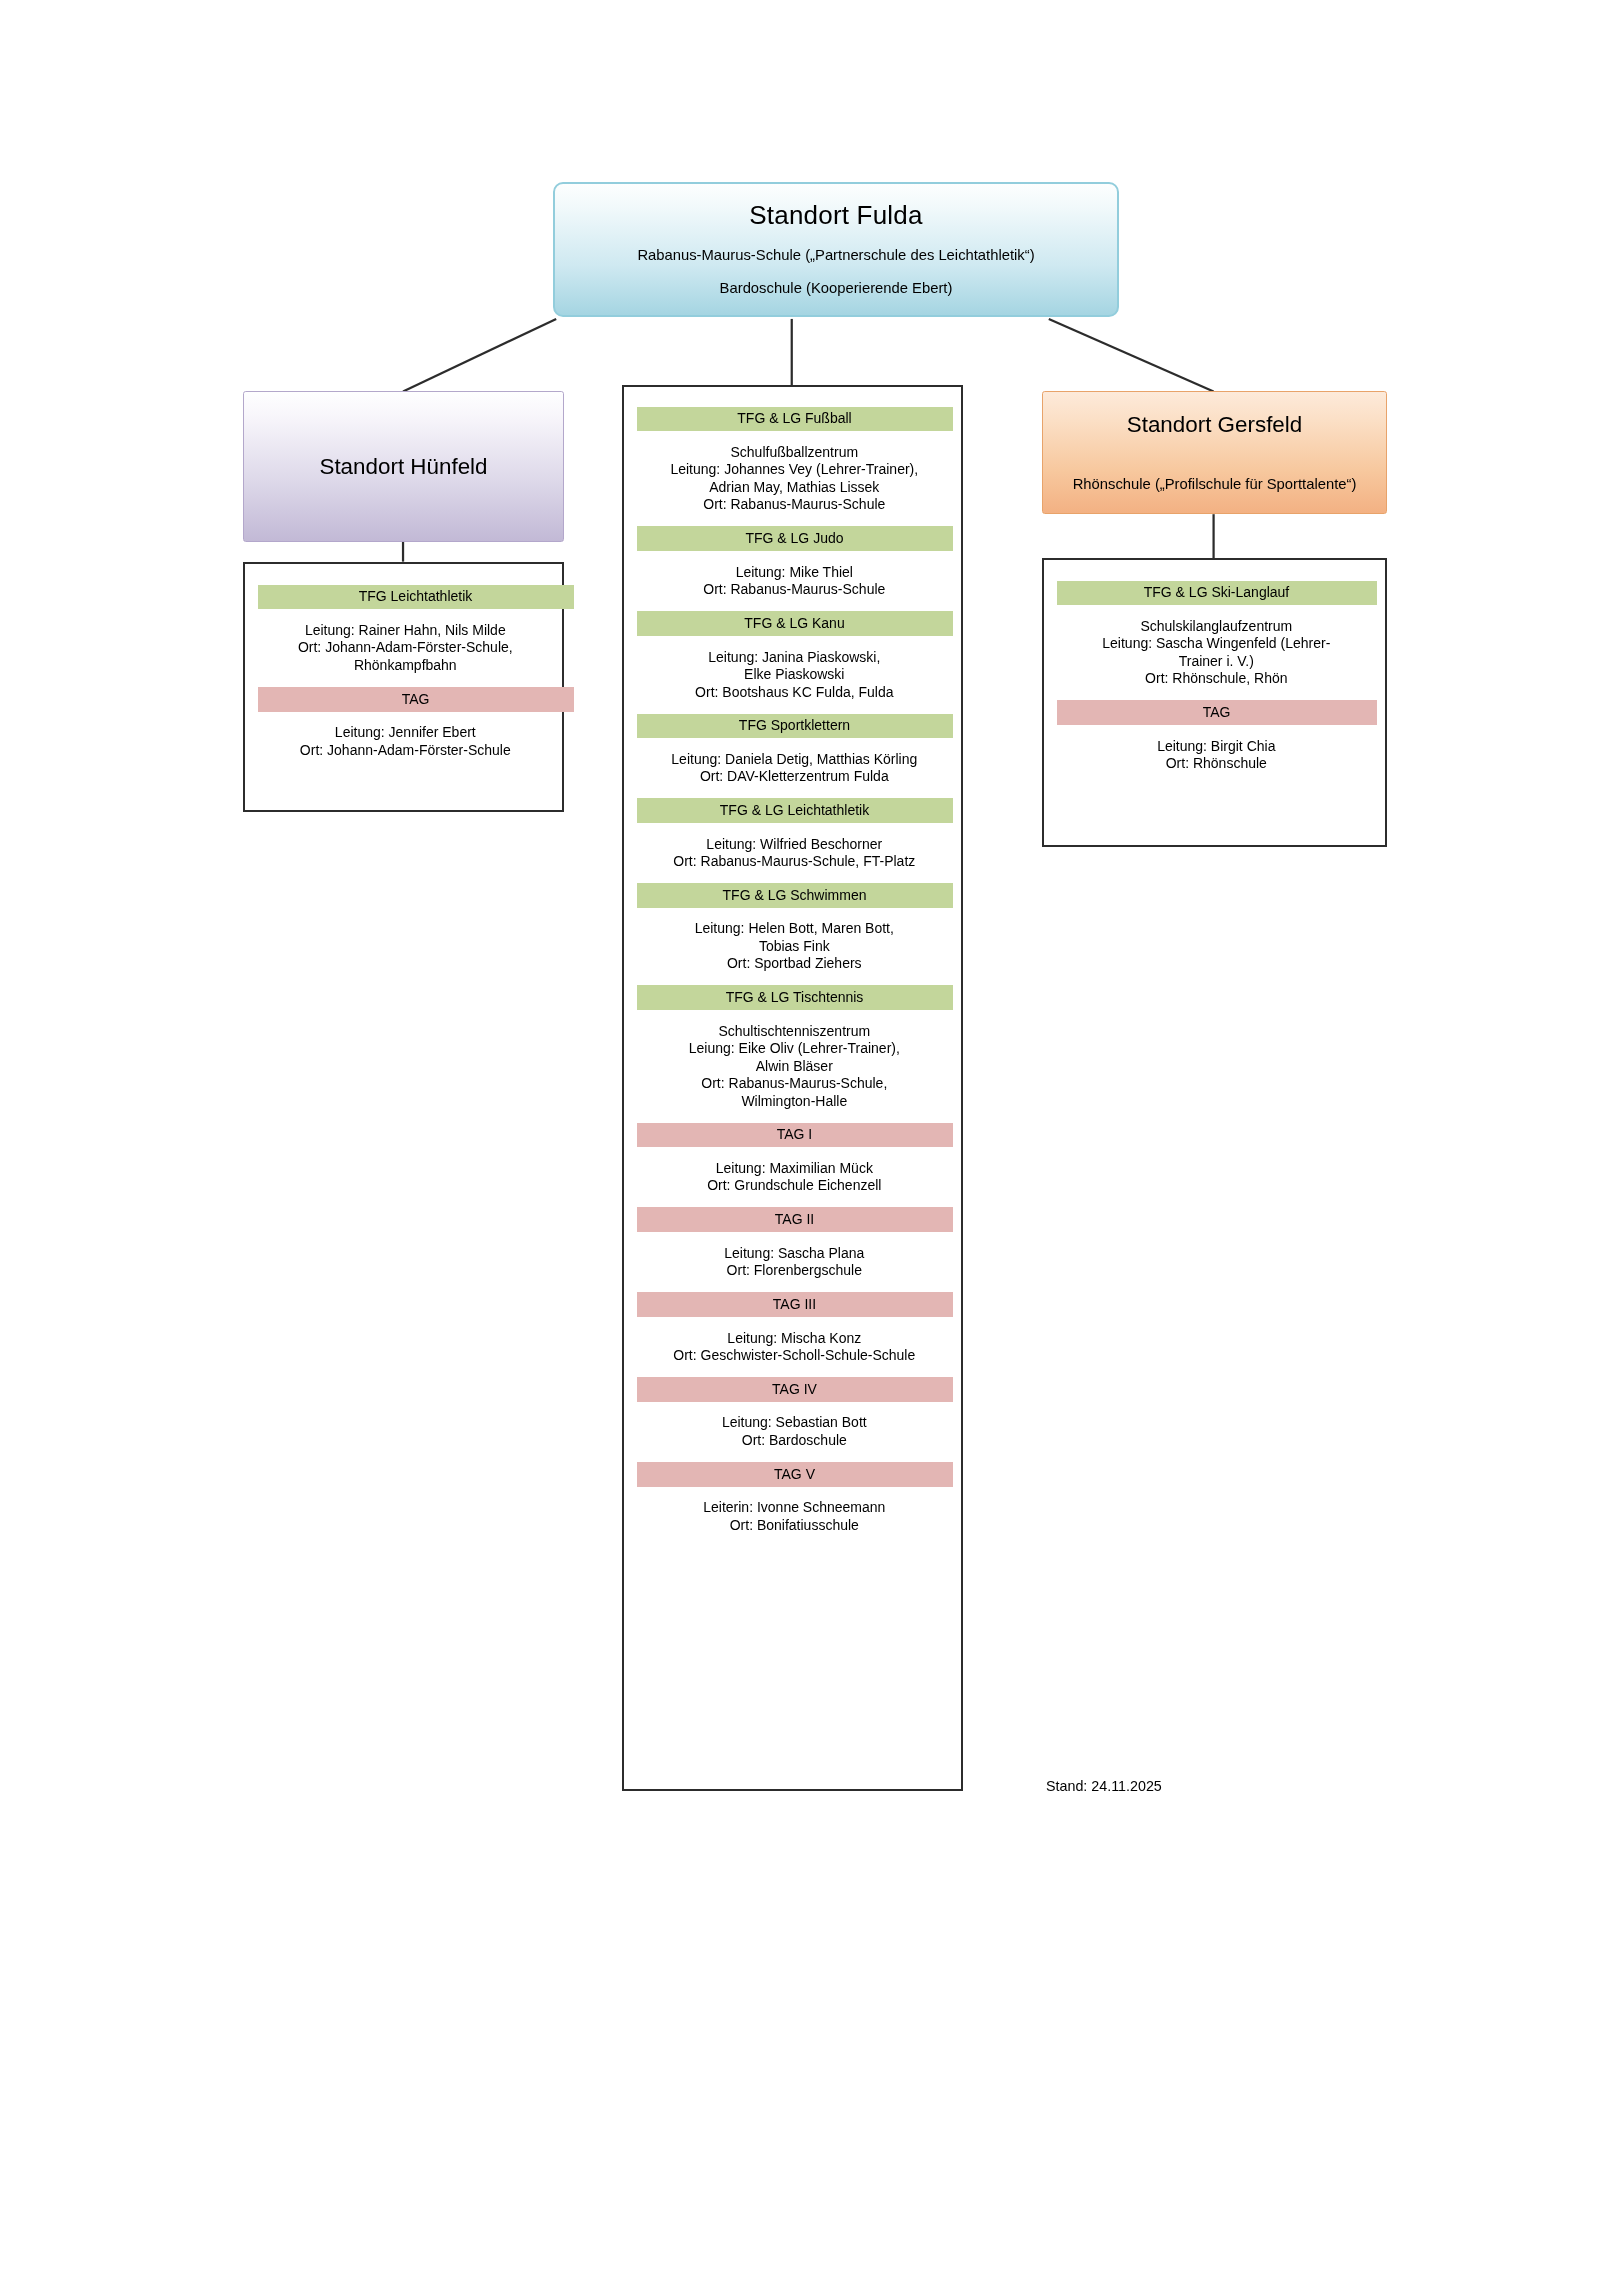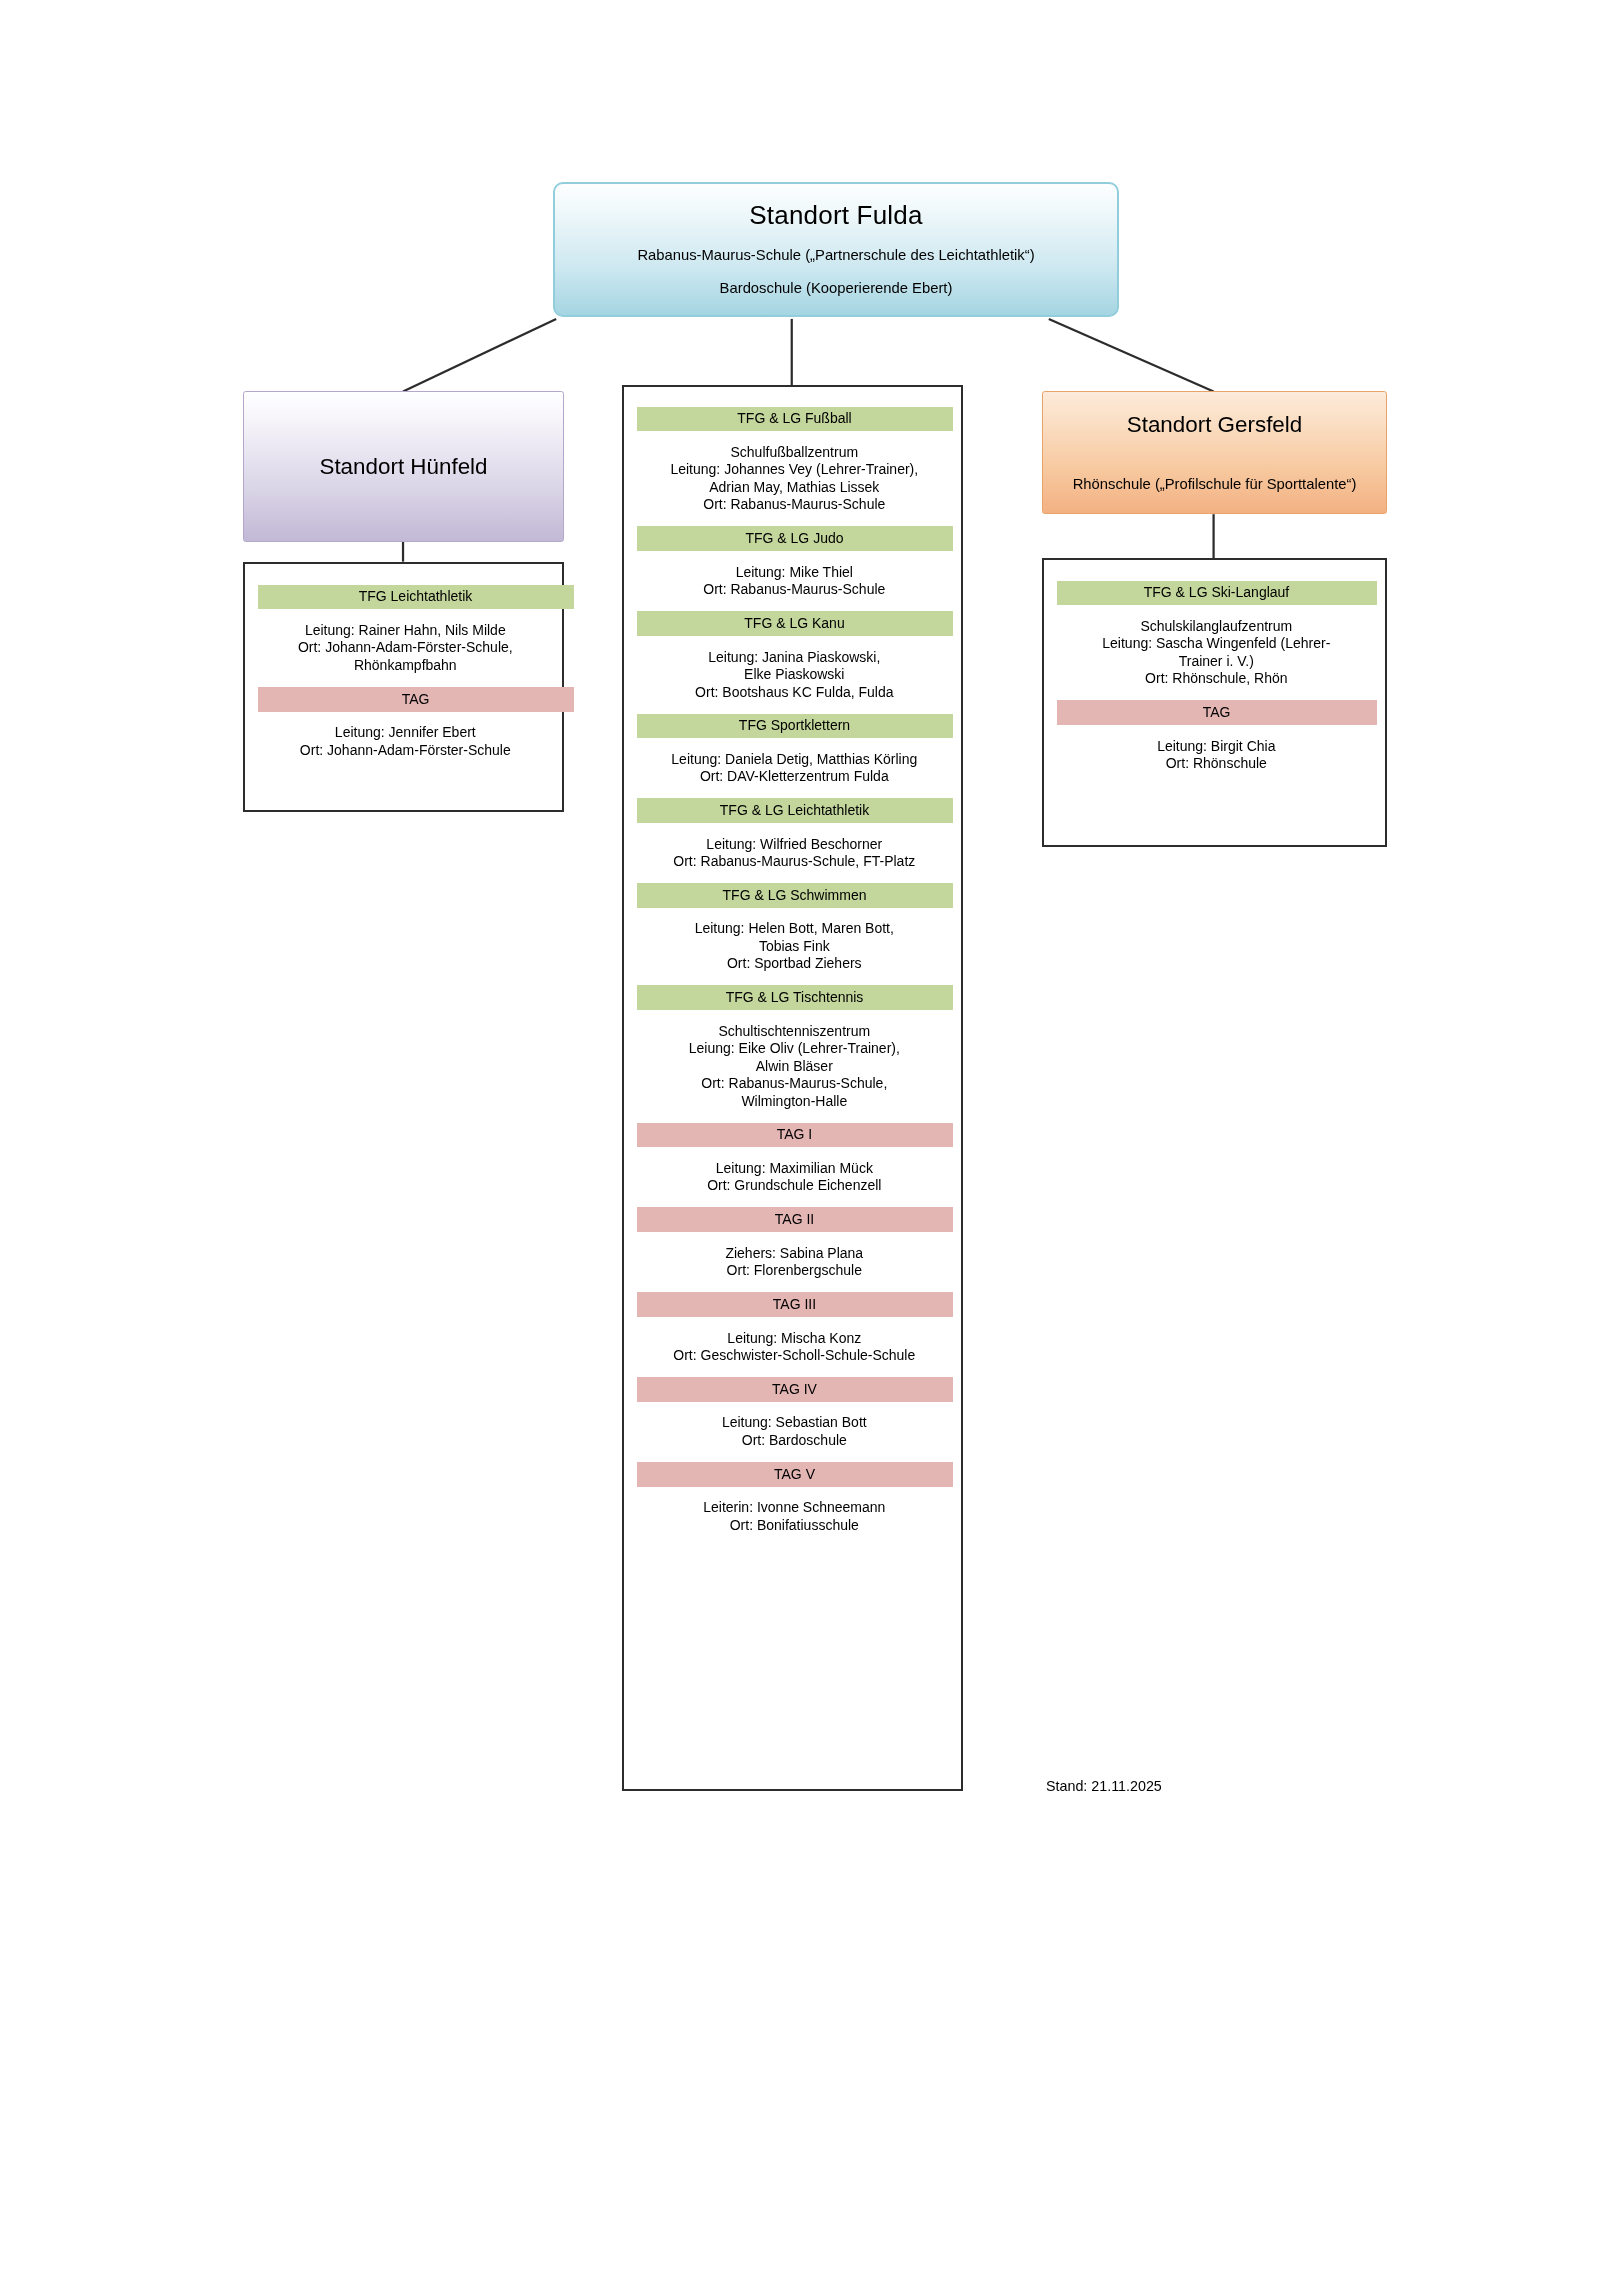--- a/index.html
+++ b/index.html
@@ -231,34 +231,34 @@
       <div class="sec"><div class="sec-head green">TFG &amp; LG Schwimmen</div><div class="sec-body">Leitung: Helen Bott, Maren Bott,
 Tobias Fink
 Ort: Sportbad Ziehers</div></div>
       <div class="sec"><div class="sec-head green">TFG &amp; LG Tischtennis</div><div class="sec-body">Schultischtenniszentrum
 Leiung: Eike Oliv (Lehrer-Trainer),
 Alwin Bläser
 Ort: Rabanus-Maurus-Schule,
 Wilmington-Halle</div></div>
       <div class="sec"><div class="sec-head pink">TAG I</div><div class="sec-body">Leitung: Maximilian Mück
 Ort: Grundschule Eichenzell</div></div>
-      <div class="sec"><div class="sec-head pink">TAG II</div><div class="sec-body">Ziehers: Sabina Plana
+      <div class="sec"><div class="sec-head pink">TAG II</div><div class="sec-body">Leitung: Sascha Plana
 Ort: Florenbergschule</div></div>
       <div class="sec"><div class="sec-head pink">TAG III</div><div class="sec-body">Leitung: Mischa Konz
 Ort: Geschwister-Scholl-Schule-Schule</div></div>
       <div class="sec"><div class="sec-head pink">TAG IV</div><div class="sec-body">Leitung: Sebastian Bott
 Ort: Bardoschule</div></div>
       <div class="sec"><div class="sec-head pink">TAG V</div><div class="sec-body">Leiterin: Ivonne Schneemann
 Ort: Bonifatiusschule</div></div>
     </div>
   <div class="panel right" id="panel-right">
       <div class="sec"><div class="sec-head green">TFG &amp; LG Ski-Langlauf</div><div class="sec-body">Schulskilanglaufzentrum
 Leitung: Sascha Wingenfeld (Lehrer-
 Trainer i. V.)
 Ort: Rhönschule, Rhön</div></div>
       <div class="sec"><div class="sec-head pink">TAG</div><div class="sec-body">Leitung: Birgit Chia
 Ort: Rhönschule</div></div>
     </div>
 
-  <div class="stamp">Stand: 21.11.2025</div>
+  <div class="stamp">Stand: 24.11.2025</div>
 
 </div>
 
 
 </body></html>

